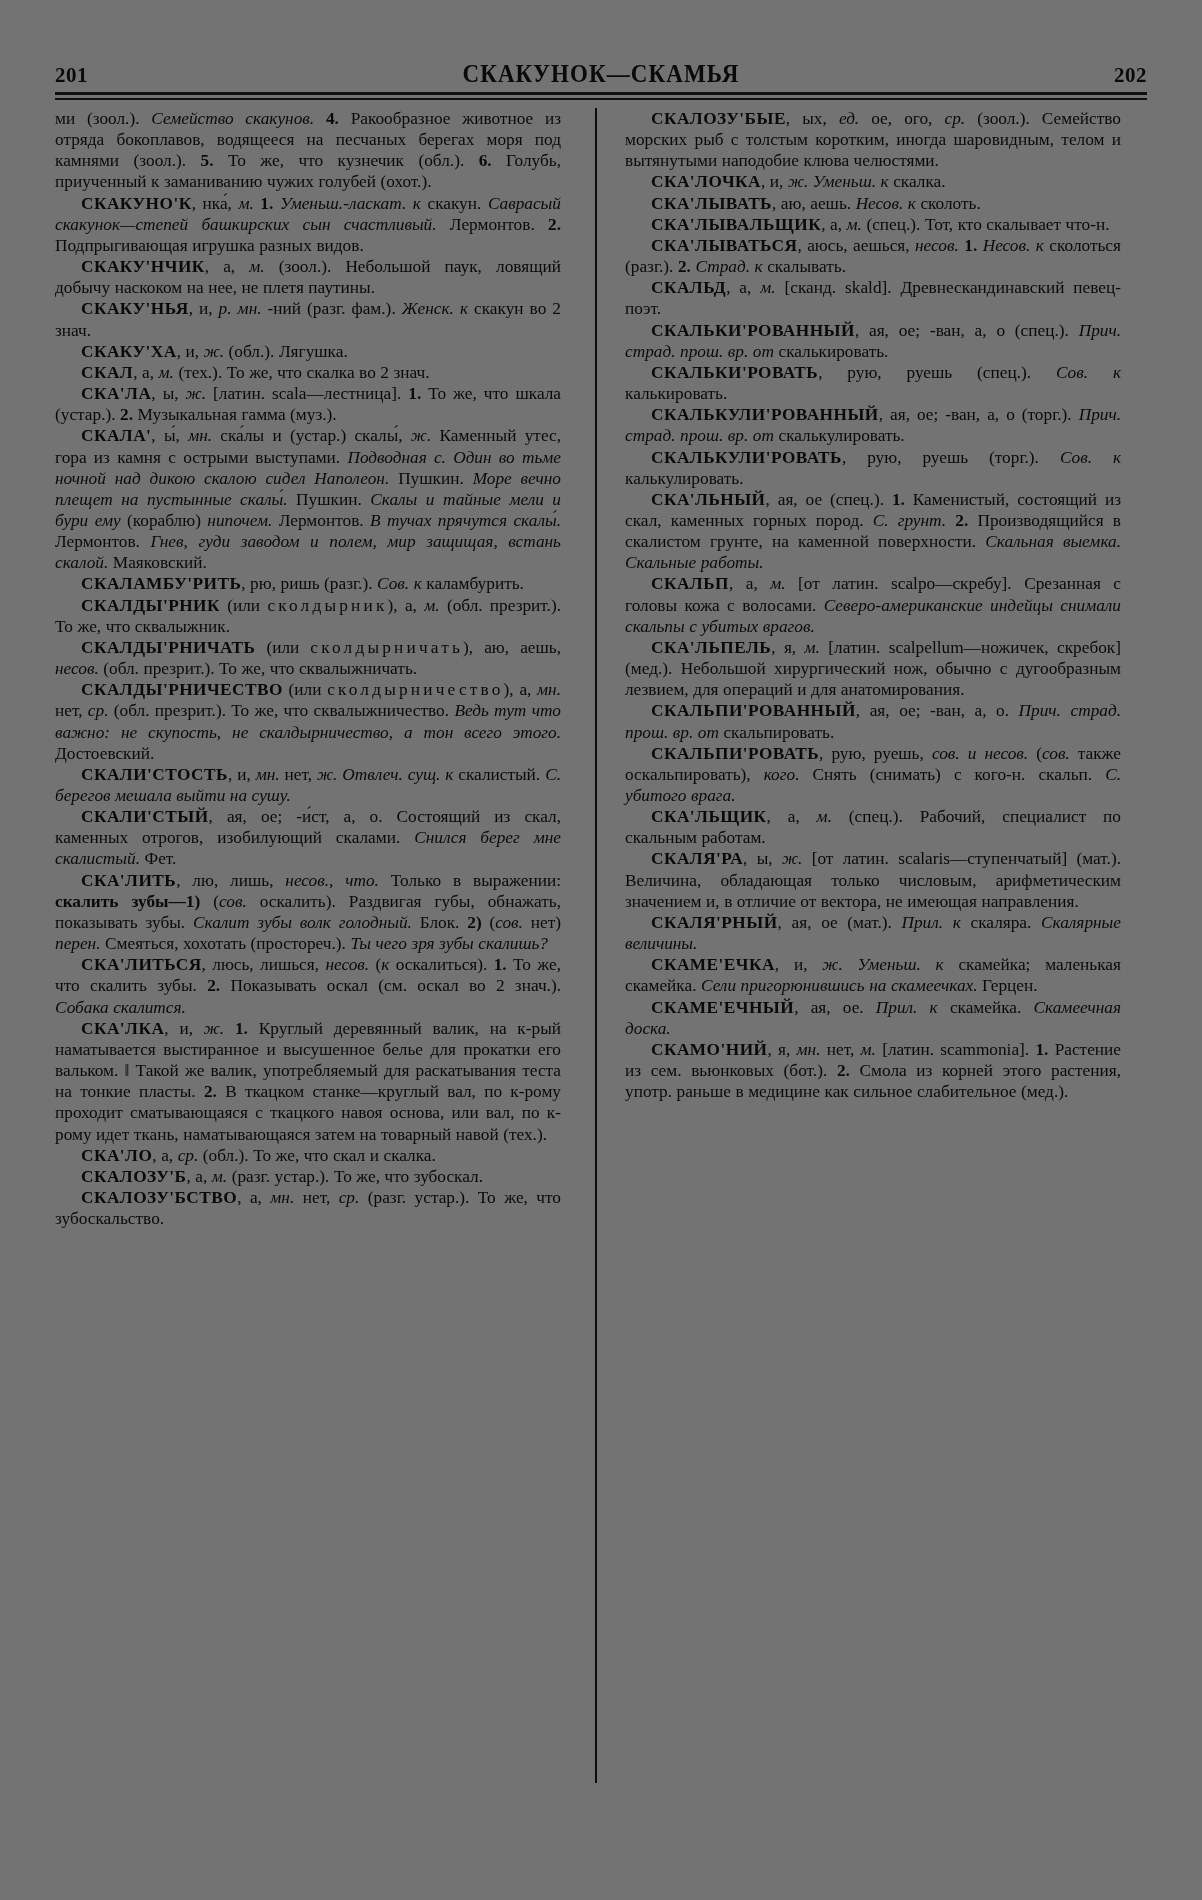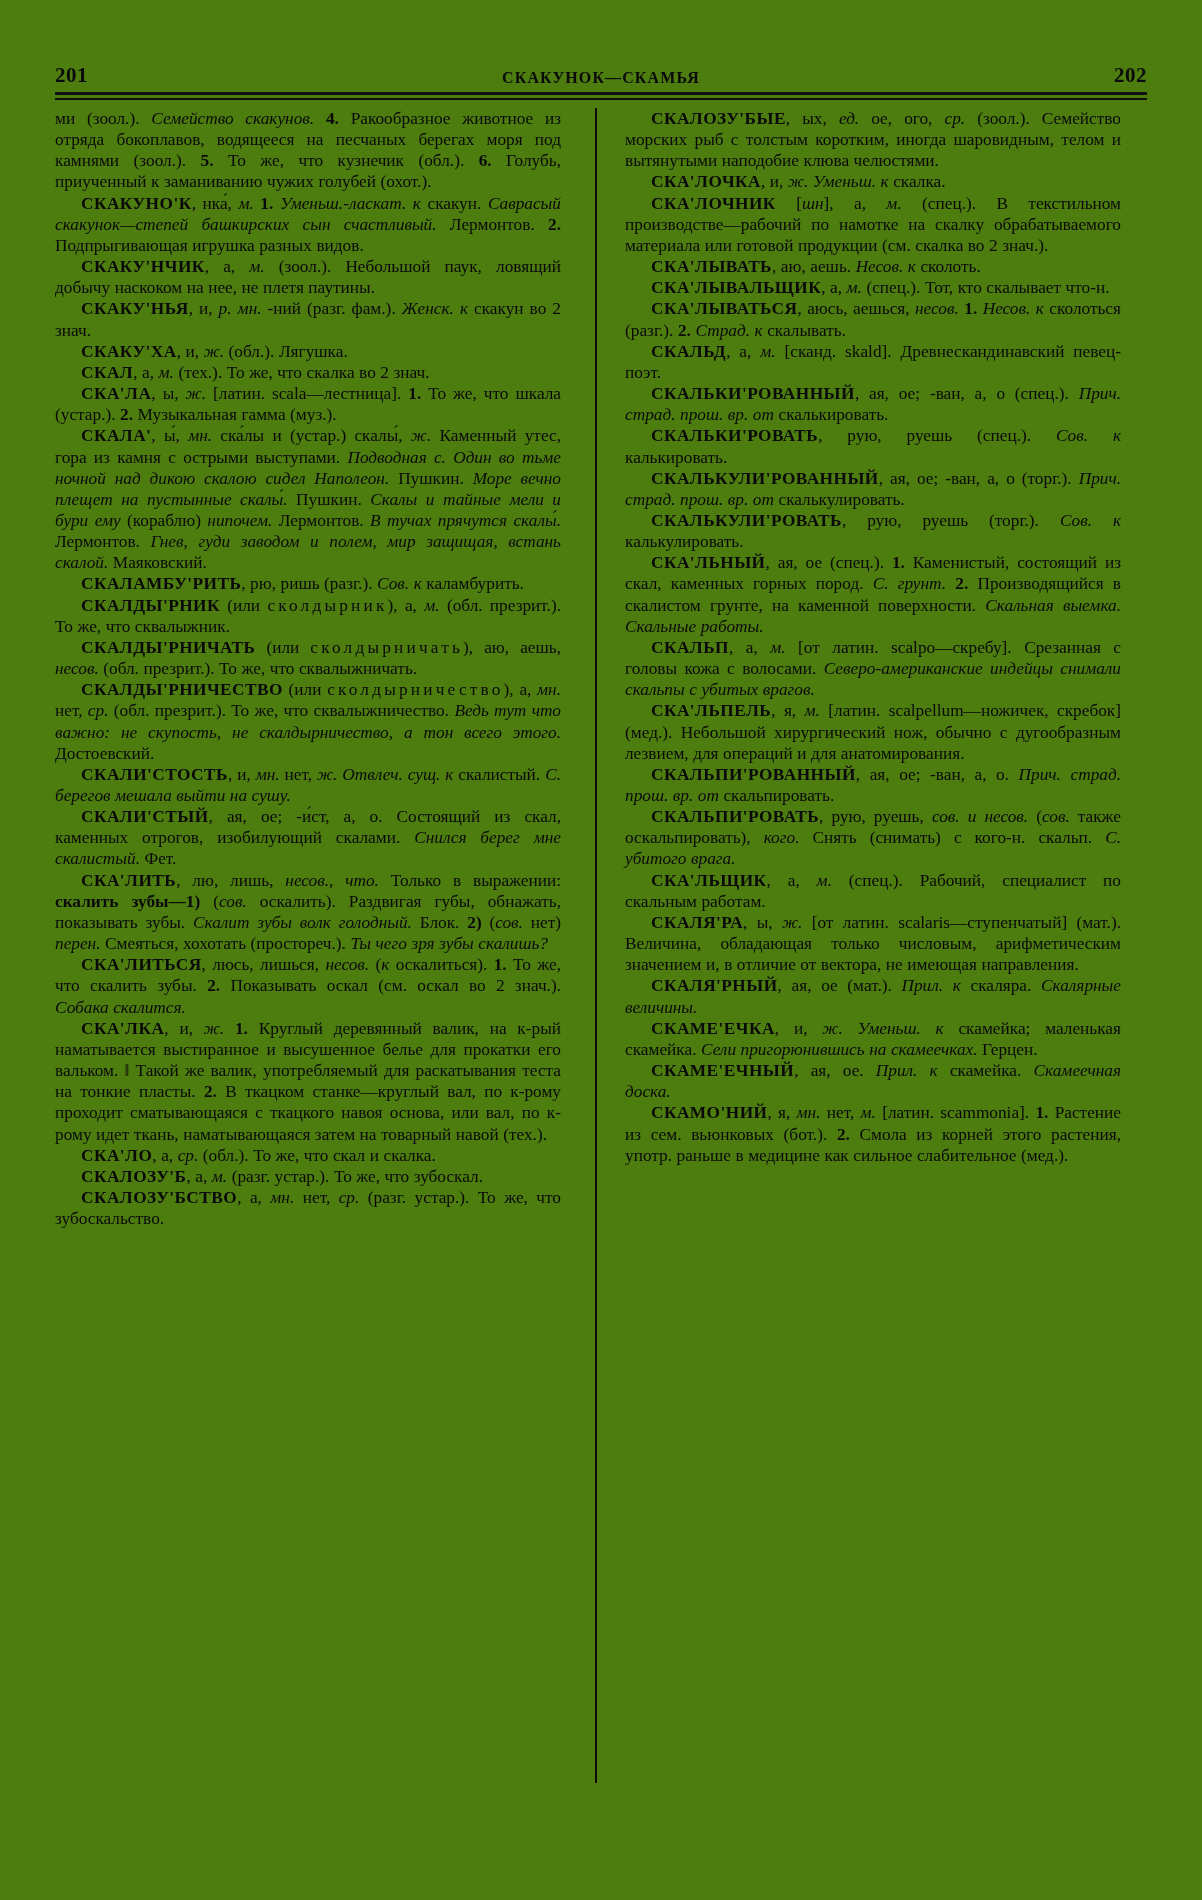--- a/index.html
+++ b/index.html
@@ -14,42 +14,42 @@
     font-family: "Liberation Serif", "DejaVu Serif", serif;
     color: #0a0a0a;
     position: relative;
     overflow: hidden;
   }
   .page {
     position: absolute;
     left: 0; top: 0;
     width: 1202px;
     height: 1900px;
-    background: #4d7c0f;
+    background: #737373;
   }
   
   .runhead {
     position: absolute;
     left: 55px;
     top: 52px;
     width: 1092px;
     height: 34px;
     display: flex;
     align-items: flex-end;
     justify-content: space-between;
   }
   .folio {
     font-weight: bold;
     font-size: 21px;
     letter-spacing: .5px;
     line-height: 1;
   }
   .runtitle {
     font-weight: bold;
-    font-size: 16px;
+    font-size: 23px;
     letter-spacing: 1.1px;
     line-height: 1;
     transform: scaleY(1.05);
   }
   
   .rule-wrap {
     position: absolute;
     left: 55px;
     top: 92px;
     width: 1092px;
@@ -141,21 +141,20 @@
         <p class="entry"><b class="hw">СКА'ЛИТЬСЯ</b>, люсь, лишься, <i>несов.</i> (<i>к</i> оскалиться). <b>1.</b> То же, что скалить зубы. <b>2.</b> Показывать оскал (см. оскал во 2 знач.). <i>Собака скалится.</i></p>
         <p class="entry"><b class="hw">СКА'ЛКА</b>, и, <i>ж.</i> <b>1.</b> Круглый деревянный валик, на к-рый наматывается выстиранное и высушенное белье для прокатки его вальком. ‖ Такой же валик, употребляемый для раскатывания теста на тонкие пласты. <b>2.</b> В ткацком станке—круглый вал, по к-рому проходит сматывающаяся с ткацкого навоя основа, или вал, по к-рому идет ткань, наматывающаяся затем на товарный навой (тех.).</p>
         <p class="entry"><b class="hw">СКА'ЛО</b>, а, <i>ср.</i> (обл.). То же, что скал и скалка.</p>
         <p class="entry"><b class="hw">СКАЛОЗУ'Б</b>, а, <i>м.</i> (разг. устар.). То же, что зубоскал.</p>
         <p class="entry"><b class="hw">СКАЛОЗУ'БСТВО</b>, а, <i>мн.</i> нет, <i>ср.</i> (разг. устар.). То же, что зубоскальство.</p>
       </div>
     <div class="divider"></div>
     <div class="col col-right" id="col-right">
         <p class="entry"><b class="hw">СКАЛОЗУ'БЫЕ</b>, ых, <i>ед.</i> ое, ого, <i>ср.</i> (зоол.). Семейство морских рыб с толстым коротким, иногда шаровидным, телом и вытянутыми наподобие клюва челюстями.</p>
         <p class="entry"><b class="hw">СКА'ЛОЧКА</b>, и, <i>ж. Уменьш. к</i> скалка.</p>
-        <p class="entry"><b class="hw">СКА'ЛОЧНИК</b> [<i>шн</i>], а, <i>м.</i> (спец.). В текстильном производстве—рабочий по намотке на скалку обрабатываемого материала или готовой продукции (см. скалка во 2 знач.).</p>
         <p class="entry"><b class="hw">СКА'ЛЫВАТЬ</b>, аю, аешь. <i>Несов. к</i> сколоть.</p>
         <p class="entry"><b class="hw">СКА'ЛЫВАЛЬЩИК</b>, а, <i>м.</i> (спец.). Тот, кто скалывает что-н.</p>
         <p class="entry"><b class="hw">СКА'ЛЫВАТЬСЯ</b>, аюсь, аешься, <i>несов.</i> <b>1.</b> <i>Несов. к</i> сколоться (разг.). <b>2.</b> <i>Страд. к</i> скалывать.</p>
         <p class="entry"><b class="hw">СКАЛЬД</b>, а, <i>м.</i> [сканд. skald]. Древнескандинавский певец-поэт.</p>
         <p class="entry"><b class="hw">СКАЛЬКИ'РОВАННЫЙ</b>, ая, ое; -ван, а, о (спец.). <i>Прич. страд. прош. вр. от</i> скалькировать.</p>
         <p class="entry"><b class="hw">СКАЛЬКИ'РОВАТЬ</b>, рую, руешь (спец.). <i>Сов. к</i> калькировать.</p>
         <p class="entry"><b class="hw">СКАЛЬКУЛИ'РОВАННЫЙ</b>, ая, ое; -ван, а, о (торг.). <i>Прич. страд. прош. вр. от</i> скалькулировать.</p>
         <p class="entry"><b class="hw">СКАЛЬКУЛИ'РОВАТЬ</b>, рую, руешь (торг.). <i>Сов. к</i> калькулировать.</p>
         <p class="entry"><b class="hw">СКА'ЛЬНЫЙ</b>, ая, ое (спец.). <b>1.</b> Каменистый, состоящий из скал, каменных горных пород. <i>С. грунт.</i> <b>2.</b> Производящийся в скалистом грунте, на каменной поверхности. <i>Скальная выемка. Скальные работы.</i></p>
         <p class="entry"><b class="hw">СКАЛЬП</b>, а, <i>м.</i> [от латин. scalpo—скребу]. Срезанная с головы кожа с волосами. <i>Северо-американские индейцы снимали скальпы с убитых врагов.</i></p>

